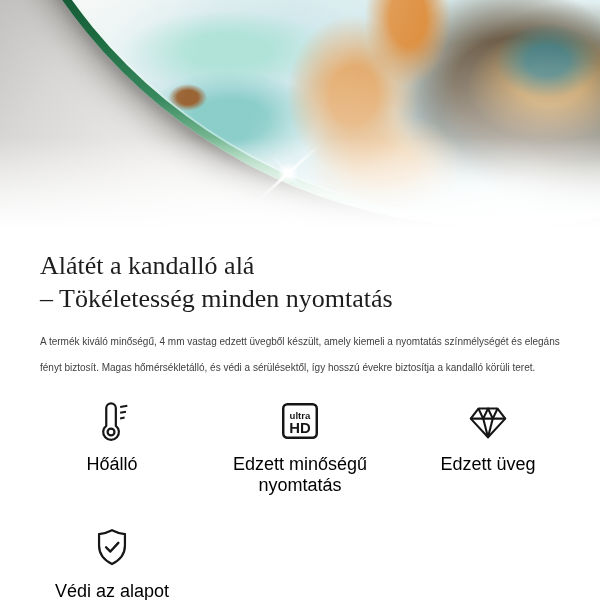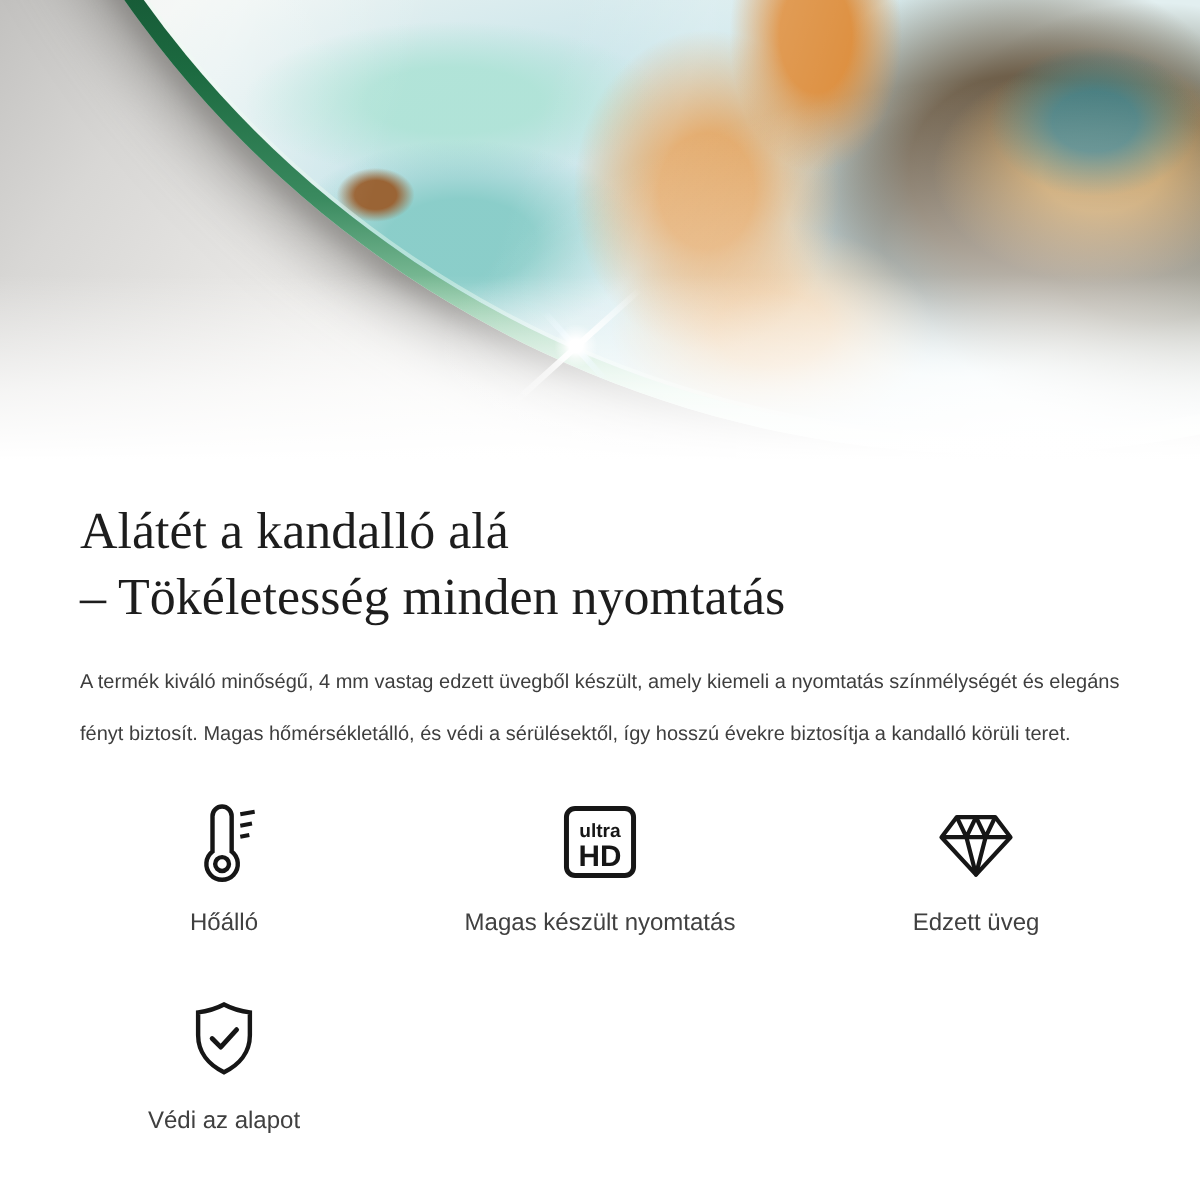--- a/index.html
+++ b/index.html
@@ -96,21 +96,21 @@
   
   .features {
     display:grid;
     grid-template-columns:repeat(3,1fr);
     row-gap:28px;
     padding:17px 18px 0;
     text-align:center;
   }
   .feature { display:flex; flex-direction:column; align-items:center; }
   .icon-wrap { height:48px; display:flex; align-items:center; justify-content:center; }
-  .feature .label { margin-top:9px; font-size:12px; color:#404040; }
+  .feature .label { margin-top:9px; font-size:18px; color:#000000; }
   svg { display:block; }
 </style>
 </head>
 <body>
 
 <div class="hero">
   <div class="disc-rim"></div>
   <div class="disc-art"></div>
   <div class="disc-highlight"></div>
   <div class="hero-fade"></div>
@@ -144,21 +144,21 @@
   </div>
 
   <div class="feature">
     <div class="icon-wrap">
       <svg width="46" height="46" viewBox="0 0 48 48">
         <rect x="6.5" y="6.5" width="35" height="35" rx="4.5" fill="none" stroke="#161616" stroke-width="2.6"></rect>
         <text x="24" y="21.5" text-anchor="middle" font-family="Liberation Sans, sans-serif" font-size="10" font-weight="700" fill="#161616">ultra</text>
         <text x="24" y="36.5" text-anchor="middle" font-family="Liberation Sans, sans-serif" font-size="15.5" font-weight="800" fill="#161616">HD</text>
       </svg>
     </div>
-    <div class="label">Magas készült nyomtatás</div>
+    <div class="label">Edzett minőségű nyomtatás</div>
   </div>
 
   <div class="feature">
     <div class="icon-wrap">
       <svg width="46" height="46" viewBox="0 0 48 48" fill="none" stroke="#161616" stroke-width="2.2" stroke-linejoin="round">
         <path d="M14,11 H34 L42,21.5 L24,41 L6,21.5 Z"></path>
         <path d="M6,21.5 H42"></path>
         <path d="M14,11 L19,21.5 L24,11 L29,21.5 L34,11"></path>
         <path d="M19,21.5 L24,41 L29,21.5"></path>
       </svg>

